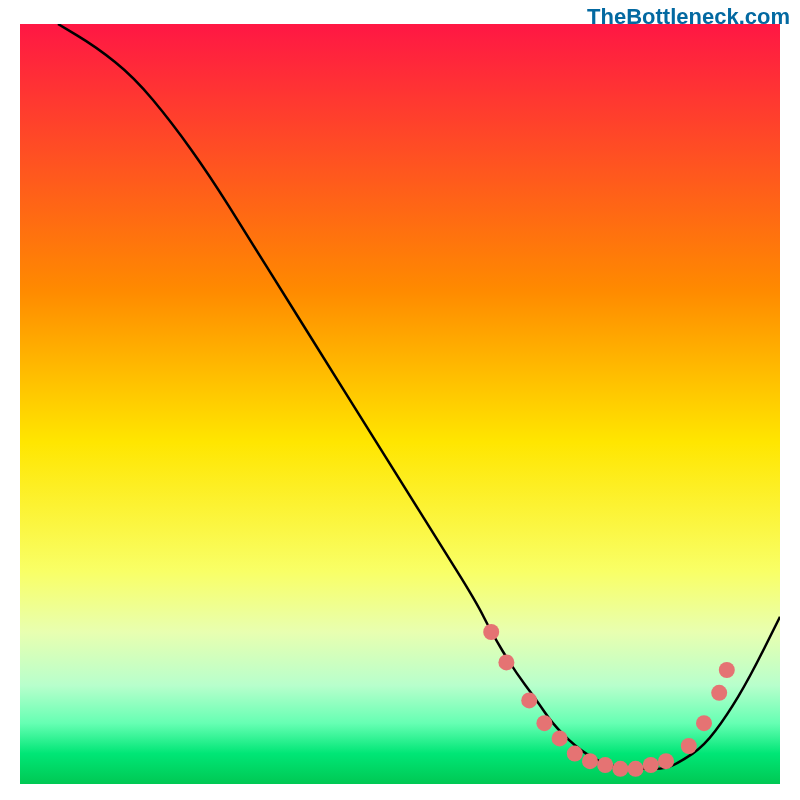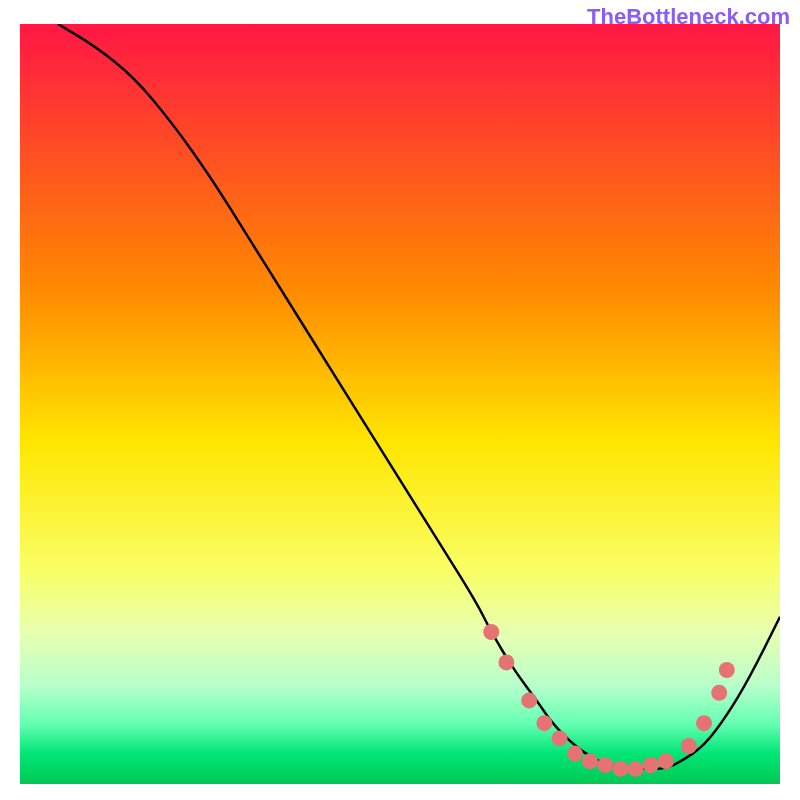--- a/index.html
+++ b/index.html
@@ -9,21 +9,21 @@
     width: 800px;
     height: 800px;
   }
   .watermark {
     position: absolute;
     top: 4px;
     right: 10px;
     font-family: Arial, Helvetica, sans-serif;
     font-size: 22px;
     font-weight: bold;
-    color: #8b5cf6;
+    color: #0369a1;
     z-index: 10;
   }
   .plot-area {
     position: absolute;
     left: 20px;
     top: 24px;
     width: 760px;
     height: 760px;
   }
   .plot-area svg {

